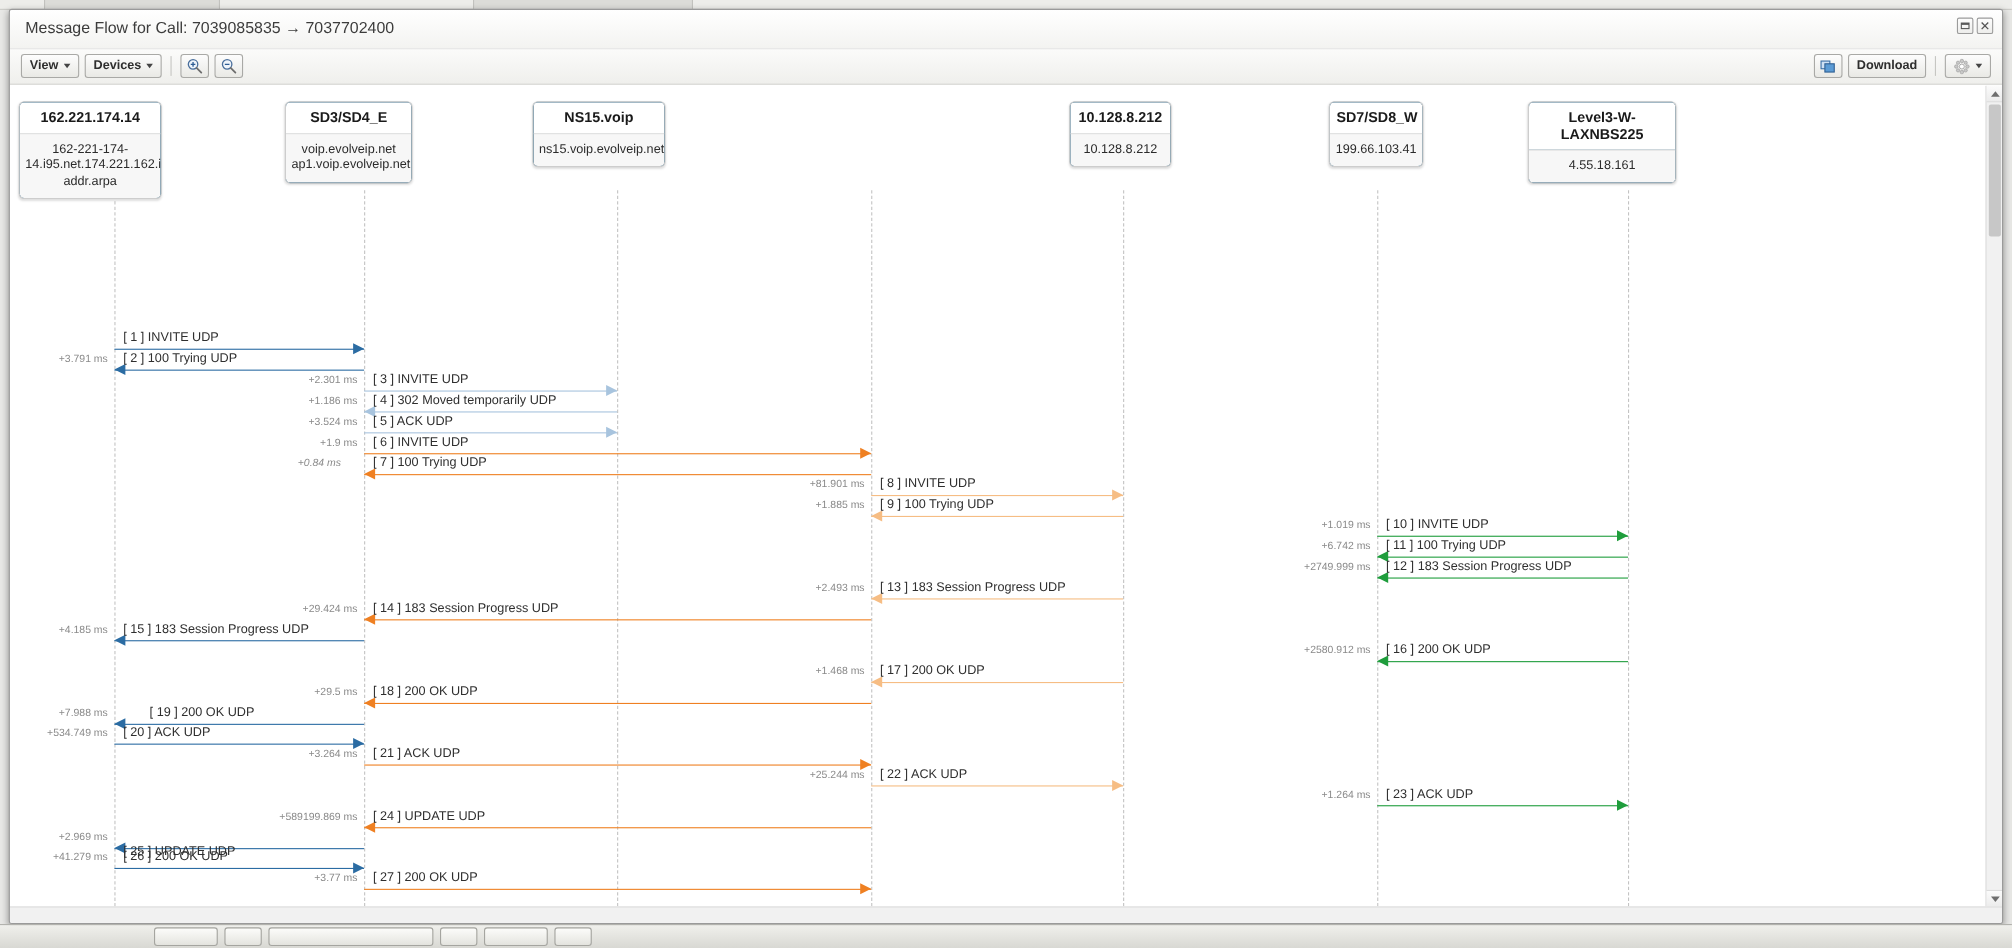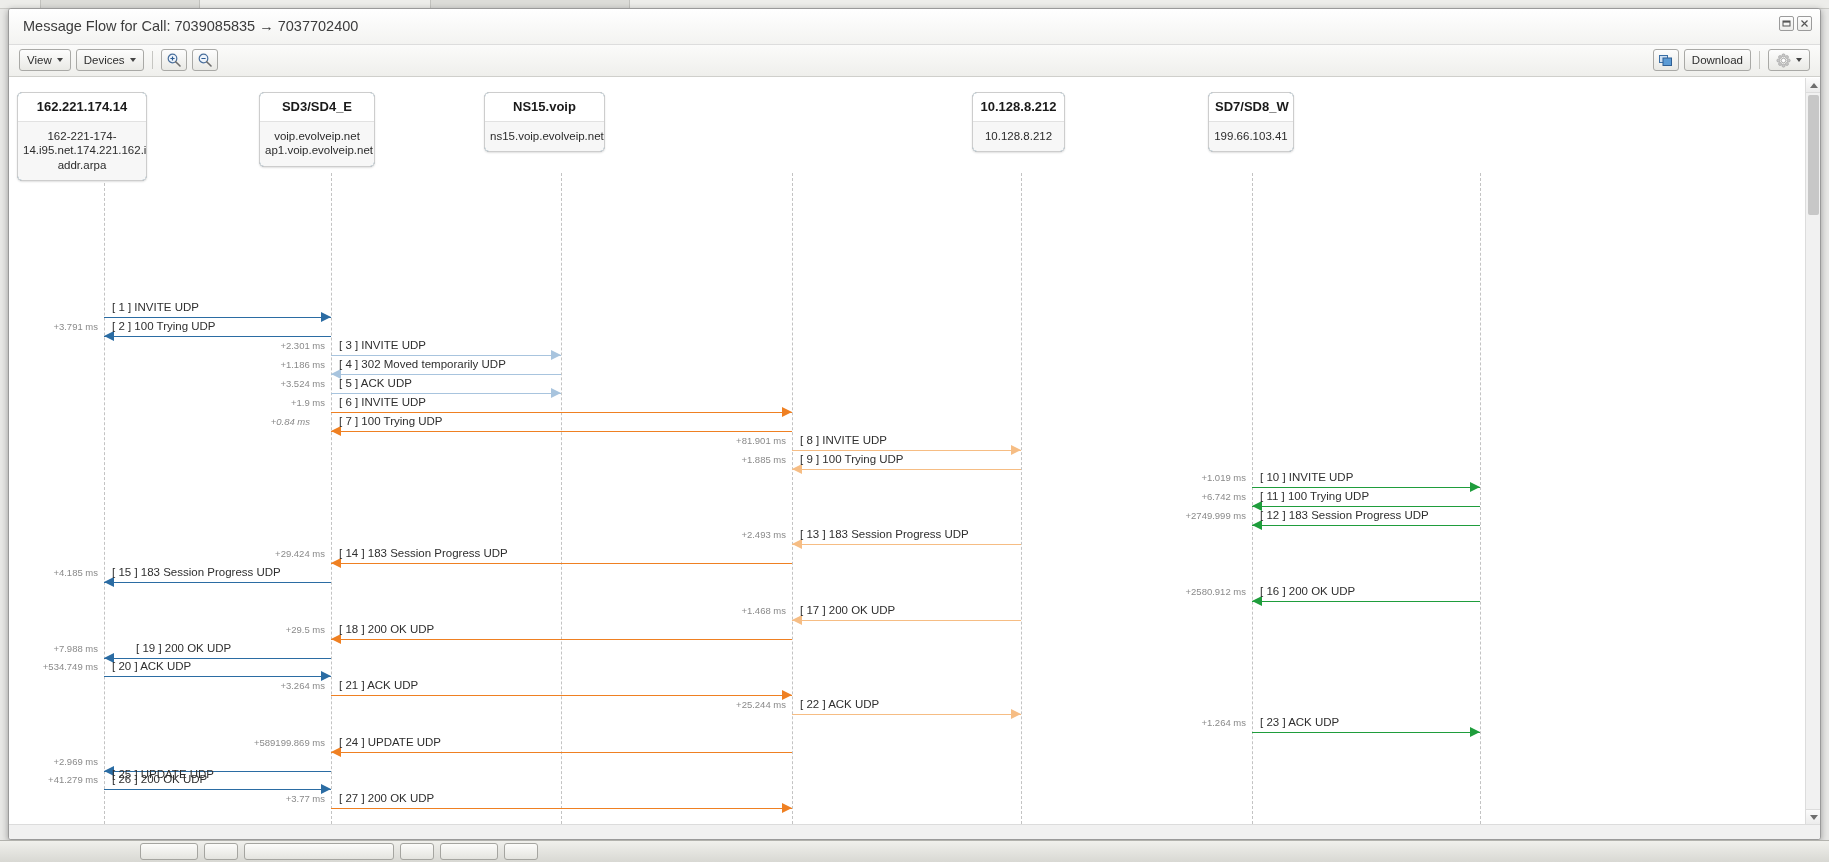--- a/index.html
+++ b/index.html
@@ -55,20 +55,21 @@
     cursor: pointer;
   }
   .title-btn svg { display:block; }
 
   
   #toolbar {
     position: relative;
     height: 32px;
     background: linear-gradient(#fbfbfa, #efefec);
     border-bottom: 1px solid #cfcfcb;
+    font-weight: bold;
   }
   .tb-left { position:absolute; left: 10px; top: 4px; display:flex; align-items:center; gap:5px; }
   .tb-right{ position:absolute; right: 10px; top: 4px; display:flex; align-items:center; gap:5px; }
 
   .btn {
     height: 22px;
     padding: 0 7px;
     border: 1px solid #a9a9a6;
     border-radius: 3px;
     background: linear-gradient(#fdfdfd, #e9e9e5);
@@ -332,20 +333,24 @@
             <div class="node-sub">ns15.voip.evolveip.net</div>
           </div>
           <div class="node" style="left: 963px; top: 14px; width: 93px;">
             <div class="node-title">10.128.8.212</div>
             <div class="node-sub">10.128.8.212</div>
           </div>
           <div class="node" style="left: 1199px; top: 14px; width: 86px;">
             <div class="node-title">SD7/SD8_W</div>
             <div class="node-sub">199.66.103.41</div>
           </div>
+          <div class="node" style="left: 1380px; top: 14px; width: 135px;">
+            <div class="node-title">Level3-W-LAXNBS225</div>
+            <div class="node-sub">4.55.18.161</div>
+          </div>
           <div class="msg" style="left: 95px; top: 239px; width: 227px;">
             <div class="msg-line" style="width: 227px; border-top-color: rgb(43, 108, 163);"></div>
             <div class="msg-head right" style="left: 217px; border-left-color: rgb(43, 108, 163);"></div>
             <div class="msg-label" style="left: 8px;">[ 1 ] INVITE UDP</div>
           </div>
           <div class="msg" style="left: 95px; top: 258px; width: 227px;">
             <div class="msg-line" style="width: 227px; border-top-color: rgb(43, 108, 163);"></div>
             <div class="msg-head left" style="left: 0px; border-right-color: rgb(43, 108, 163);"></div>
             <div class="msg-label" style="left: 8px;">[ 2 ] 100 Trying UDP</div>
             <div class="msg-delta" style="right: 233px; margin-left: 20px;">+3.791 ms</div>

